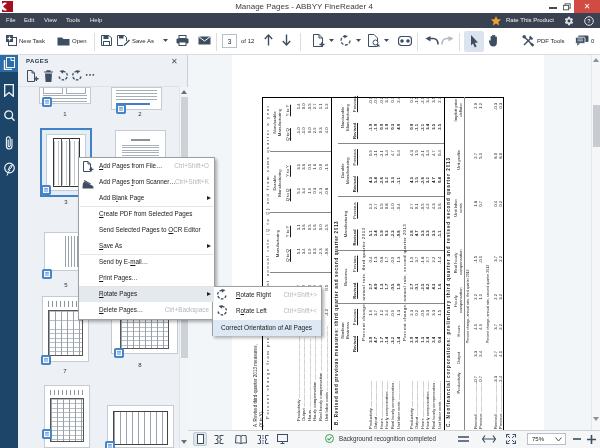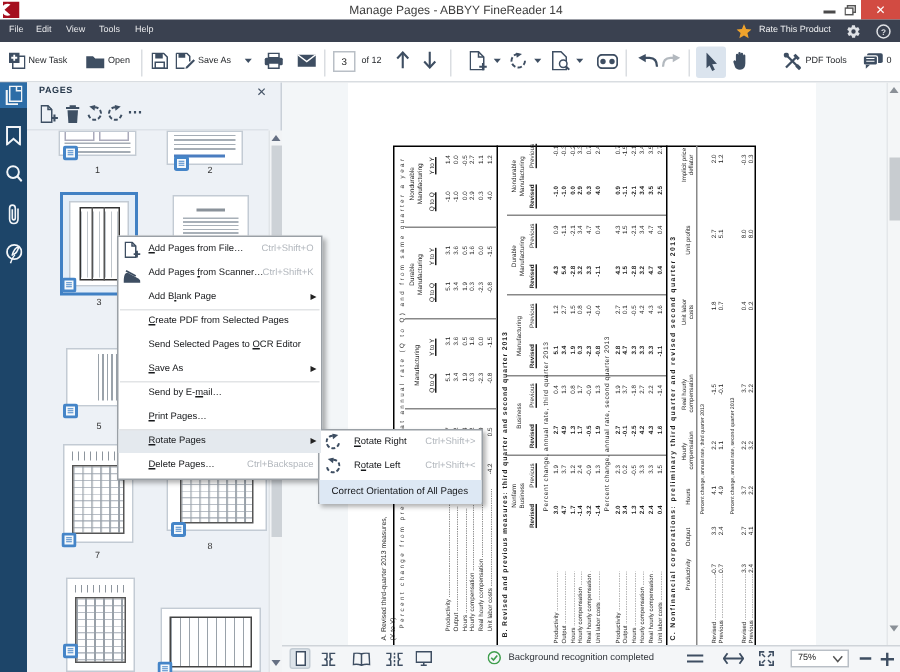--- a/index.html
+++ b/index.html
@@ -335,21 +335,21 @@
 <div class="rnum" style="left:266px;top:266.3px;">0.2</div>
 <div class="rnum" style="left:314px;top:266.3px;">8.0</div>
 <div class="rnum" style="left:364px;top:266.3px;">0.3</div>
 </div>
   </div>
 <div class="abs" id="mscroll"></div>
 <div class="abs" id="mthumb"></div>
 <div class="abs" style="left:593px;top:58px;width:0;height:0;border-left:3px solid transparent;border-right:3px solid transparent;border-bottom:4px solid #8a9097;"></div>
 <div class="abs" style="left:593px;top:417px;width:0;height:0;border-left:3px solid transparent;border-right:3px solid transparent;border-top:4px solid #8a9097;"></div>
 <div class="abs" id="titlebar"></div>
-<div class="abs" id="title">Manage Pages - ABBYY FineReader 14</div>
+<div class="abs" id="title">Manage Pages - ABBYY FineReader 4</div>
 <svg class="abs" style="left:2px;top:1px;width:11px;height:11px" viewBox="0 0 11 11">
     <rect width="11" height="11" fill="#a50f1f"></rect>
     <path d="M1 5.5 L5 2 A4 4 0 105 9 Z" fill="#fff"></path>
     <circle cx="6" cy="5.5" r="2.1" fill="#a50f1f"></circle>
     <path d="M8.6 5.5 A2.8 2.8 0 016 8.3 L6 9.6 A4.1 4.1 0 009.9 5.5 Z" fill="#a50f1f"></path>
   </svg>
 <div class="abs" id="minbtn"></div>
 <svg class="abs" style="left:563px;top:2.5px;width:8px;height:8px" viewBox="0 0 10 9">
     <rect x="2.5" y="0.5" width="6.5" height="5.5" fill="none" stroke="#555" stroke-width="1.2"></rect>
     <rect x="0.5" y="2.5" width="6.5" height="5.5" fill="#fff" stroke="#555" stroke-width="1.2"></rect>

